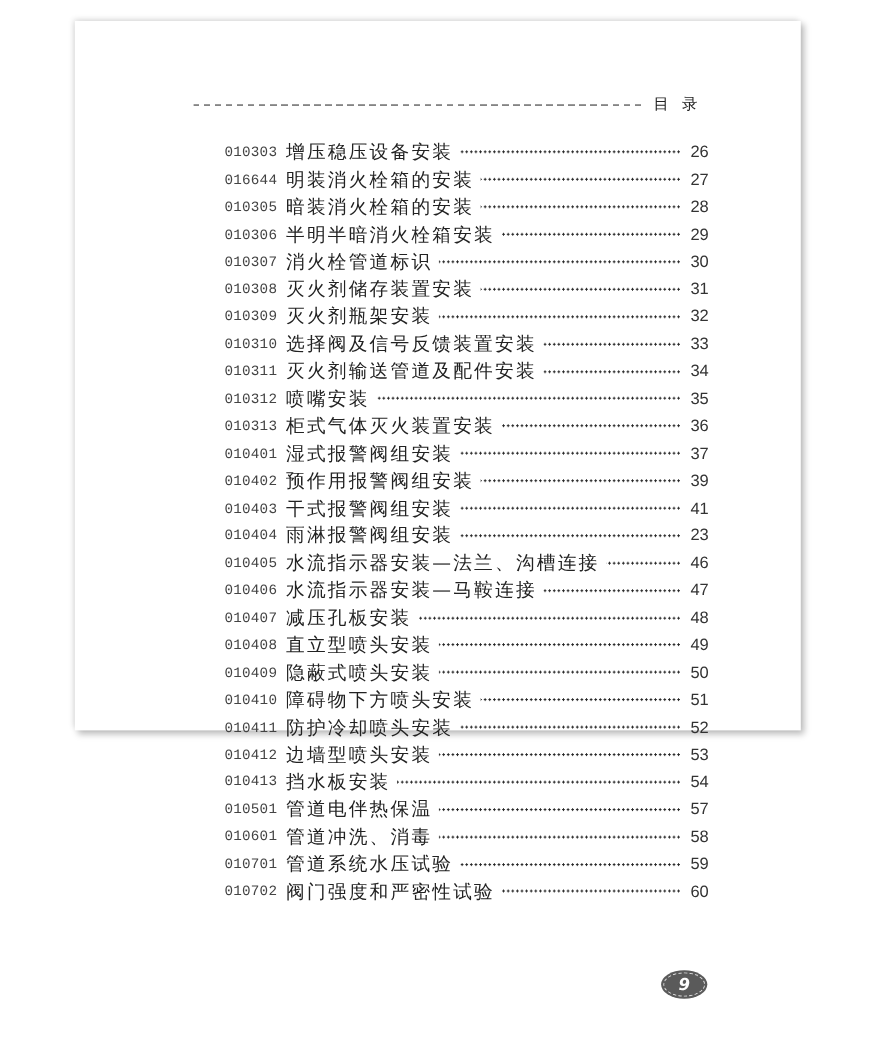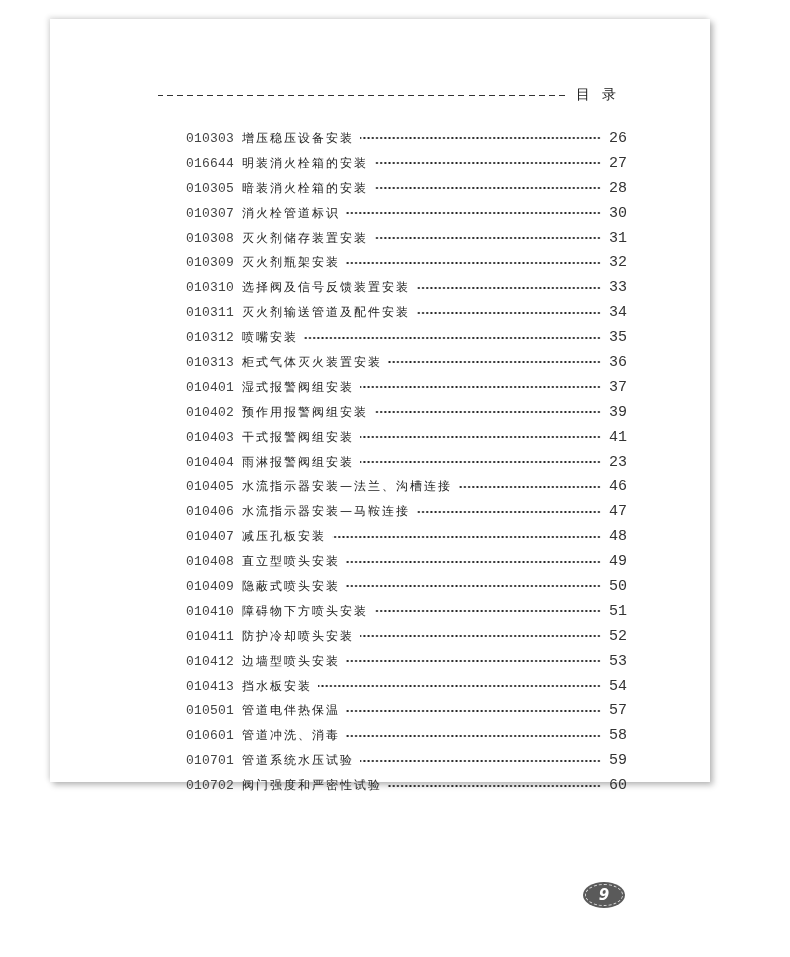--- a/index.html
+++ b/index.html
@@ -1,21 +1,21 @@
 <!DOCTYPE html>
 <html><head>
 <meta charset="utf-8">
 <style>
   html, body { margin:0; padding:0; }
   body {
     width:790px; height:957px; background:#ffffff; position:relative; overflow:hidden;
     font-family: "DejaVu Serif", "Liberation Serif", serif;
   }
   .page {
-    position:absolute; left:50px; top:19px; width:660px; height:763px;
+    position:absolute; left:68px; top:19px; width:660px; height:645px;
     background:#ffffff;
     box-shadow: 3px 3px 6px rgba(0,0,0,0.28), -2px -2px 5px rgba(0,0,0,0.12);
   }
   .header {
     position:absolute; left:108px; top:66px; width:470px; height:20px;
     display:flex; align-items:center;
   }
   .header-rule {
     flex:1; height:0; border-top:1.5px dashed #333; margin-right:8px;
     border-image: repeating-linear-gradient(90deg,#333 0 6px,transparent 6px 10px) 1;
@@ -28,29 +28,29 @@
     position:absolute; left:136px; top:107px; width:441px;
   }
   .toc-row {
     height:24.9px; display:flex; align-items:center; font-size:13px; color:#222;
   }
   .toc-code {
     width:56px; font-family:Liberation Mono, monospace; font-size:13px; color:#444;
     letter-spacing:0.2px;
   }
   .toc-title {
-    font-size:12px; color:#222; letter-spacing:2px; white-space:nowrap; padding-right:4px;
+    font-size:17px; color:#222; letter-spacing:2px; white-space:nowrap; padding-right:4px;
   }
   .toc-leader {
     flex:1; height:10px; margin:0 8px 0 2px;
     background-image: radial-gradient(circle, #222 0.9px, transparent 1.1px);
     background-size:4.2px 10px; background-repeat:repeat-x; background-position:right center;
   }
   .toc-page {
-    width:18px; text-align:center; font-family:Liberation Mono, monospace; font-size:15px; color:#333;
+    width:18px; text-align:center; font-family:Liberation Sans, sans-serif; font-size:15px; color:#333;
   }
   .page-badge {
     position:absolute; left:533px; top:863px; width:42px; height:26px;
     border-radius:50%; background:#5a5a5a;
     display:flex; align-items:center; justify-content:center;
   }
   .page-badge::before {
     content:""; position:absolute; inset:2px; border-radius:50%;
     border:1px dashed #d8d8d8;
   }
@@ -81,20 +81,26 @@
     <span class="toc-leader"></span>
     <span class="toc-page">27</span>
   </div>
       <div class="toc-row">
     <span class="toc-code">010305</span>
     <span class="toc-title">暗装消火栓箱的安装</span>
     <span class="toc-leader"></span>
     <span class="toc-page">28</span>
   </div>
       <div class="toc-row">
+    <span class="toc-code">010306</span>
+    <span class="toc-title">半明半暗消火栓箱安装</span>
+    <span class="toc-leader"></span>
+    <span class="toc-page">29</span>
+  </div>
+      <div class="toc-row">
     <span class="toc-code">010307</span>
     <span class="toc-title">消火栓管道标识</span>
     <span class="toc-leader"></span>
     <span class="toc-page">30</span>
   </div>
       <div class="toc-row">
     <span class="toc-code">010308</span>
     <span class="toc-title">灭火剂储存装置安装</span>
     <span class="toc-leader"></span>
     <span class="toc-page">31</span>

